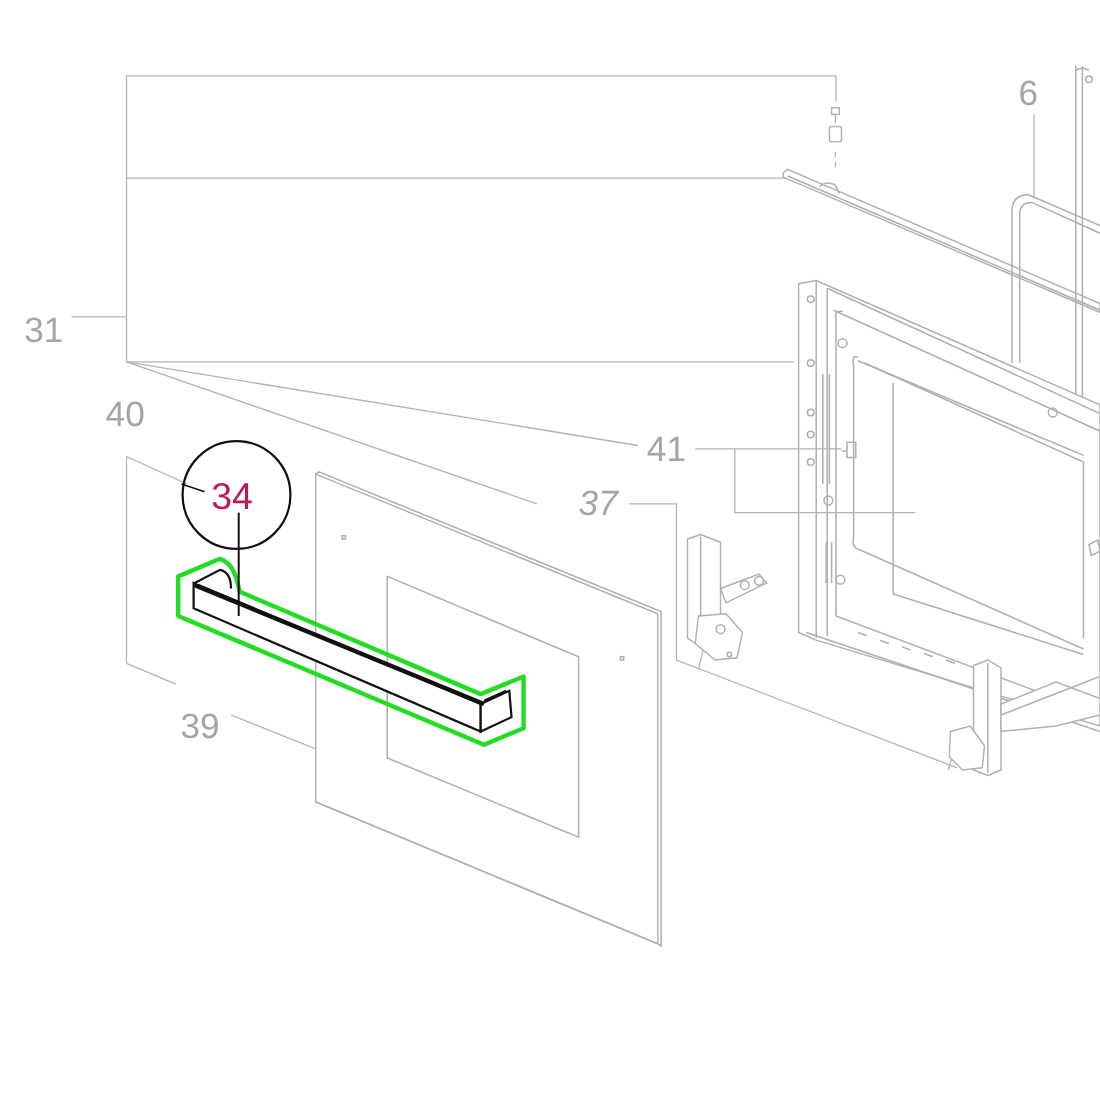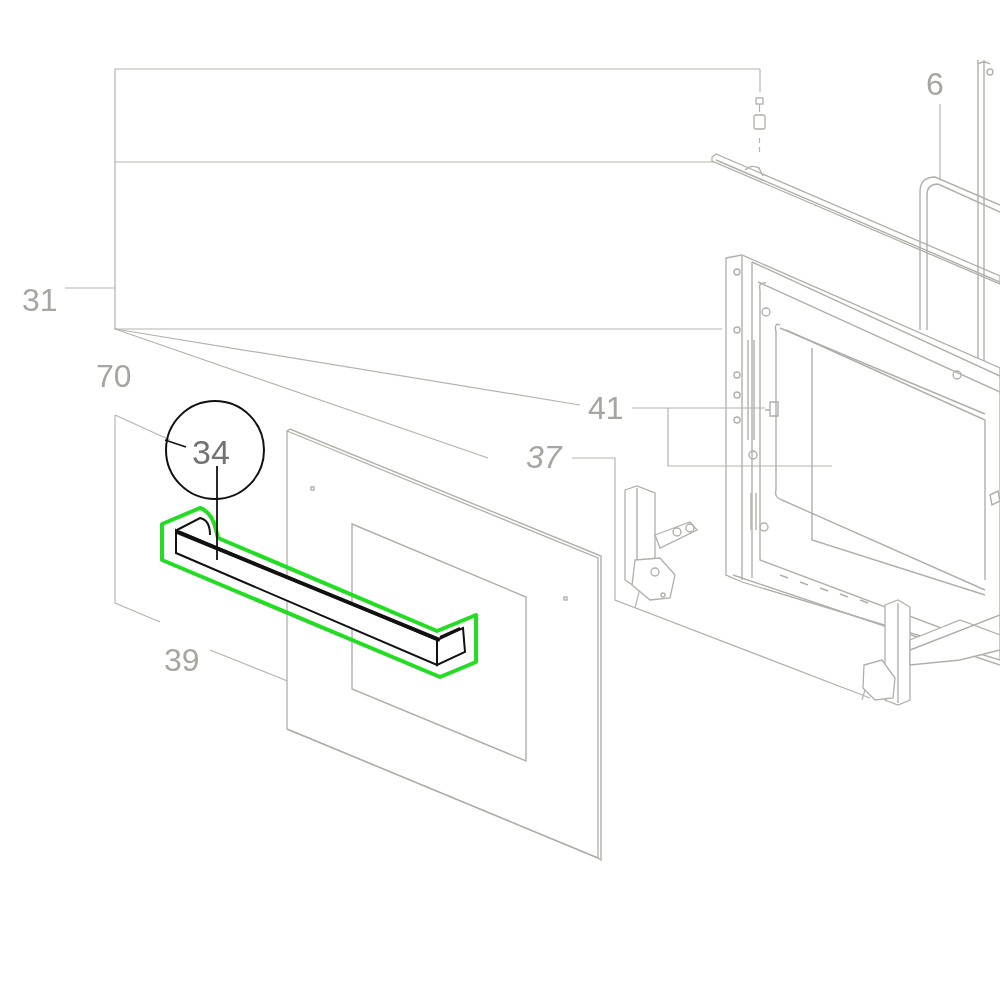--- a/index.html
+++ b/index.html
@@ -5,21 +5,21 @@
   html, body { margin:0; padding:0; background:#ffffff; }
   #canvas { position:relative; width:1000px; height:1000px; overflow:hidden; background:#fff; }
   svg { position:absolute; left:0; top:0; }
   .ln { stroke:#b4b4ae; stroke-width:1.2; fill:none; }
   .part { stroke:#b0b0aa; stroke-width:1.4; fill:none; }
   .partfill { stroke:#b0b0aa; stroke-width:1.3; fill:#ffffff; }
   .handle { stroke:#111; stroke-width:2; fill:#fff; }
   .handle-dark { stroke:#111; stroke-width:4; fill:none; }
   .hl { stroke:#22dd22; stroke-width:4; fill:none; stroke-linejoin:round; }
   .label { position:absolute; font-family:"Liberation Sans", sans-serif; font-size:32px; color:#a6a6a0; line-height:1; }
-  .label-active { position:absolute; font-family:"Liberation Sans", sans-serif; font-size:34px; color:#737373; line-height:1; }
+  .label-active { position:absolute; font-family:"Liberation Sans", sans-serif; font-size:34px; color:#be185d; line-height:1; }
 </style>
 </head>
 <body>
 
 <div id="canvas">
 <svg width="1000" height="1000" viewBox="0 0 1000 1000">
 
   <g>
     <polyline class="ln" points="760,69 115,69 115,330"></polyline>
     <line class="ln" x1="760" y1="69" x2="760" y2="92"></line>
@@ -142,18 +142,18 @@
 
   <g>
     <circle cx="215" cy="450" r="49" fill="none" stroke="#111" stroke-width="2"></circle>
     <line x1="217" y1="466" x2="217" y2="560" stroke="#111" stroke-width="1.8"></line>
     <line x1="165" y1="440" x2="186" y2="447" stroke="#111" stroke-width="1.4"></line>
   </g>
 </svg>
 
   <span class="label" style="left:22px;top:284px;">31</span>
   <span class="label" style="left:926px;top:68px;">6</span>
-  <span class="label" style="left:96px;top:360px;">70</span>
+  <span class="label" style="left:96px;top:360px;">40</span>
   <span class="label" style="left:588px;top:392px;">41</span>
   <span class="label" style="left:526px;top:441px;font-style:italic;">37</span>
   <span class="label" style="left:164px;top:644px;">39</span>
   <span class="label-active" style="left:192px;top:435px;">34</span>
 </div>
 
 </body></html>

